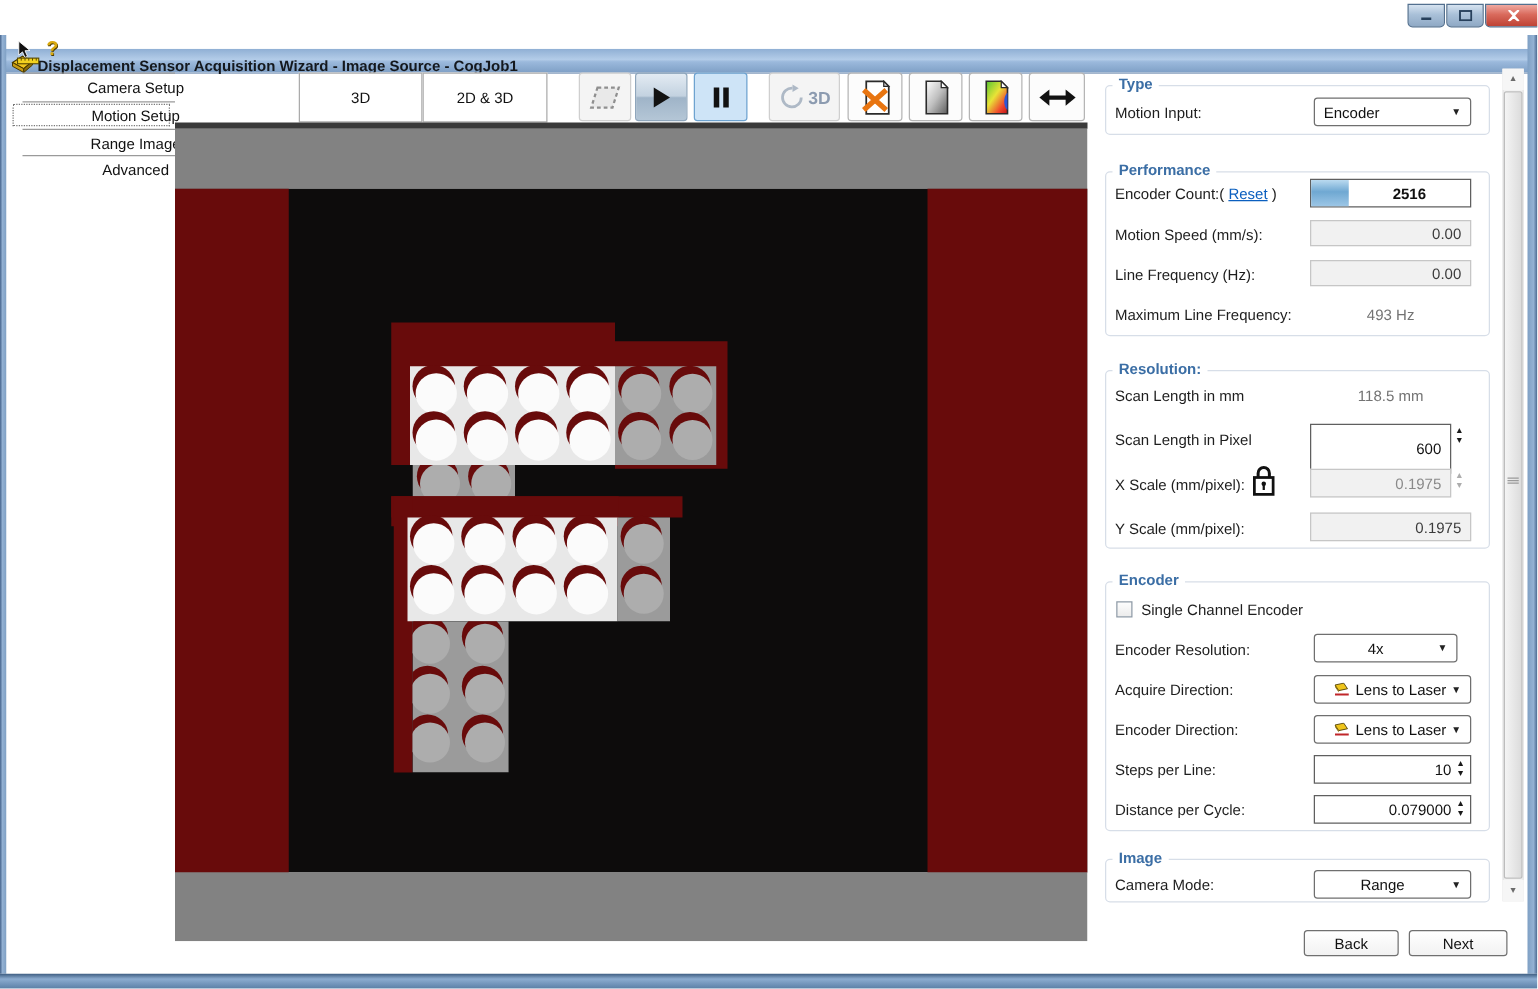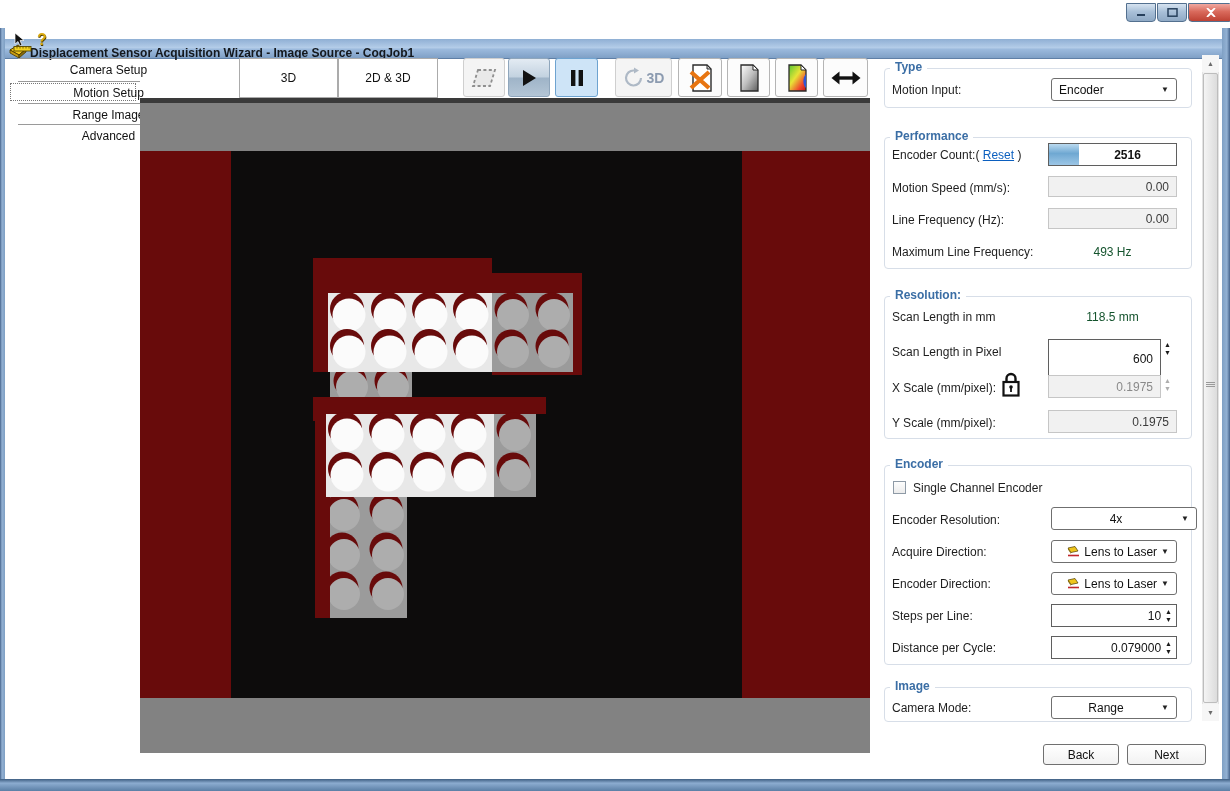--- a/index.html
+++ b/index.html
@@ -23,21 +23,21 @@
   .tbtn{top:58px;height:39px;border:1px solid #B5B5B5;border-radius:3px;background:#FCFCFC;display:flex;align-items:center;justify-content:center;}
   .tbtn.dis{background:#F4F4F4;border-color:#CFCFCF;}
   .tbtn.play{background:linear-gradient(180deg,#E3EBF3,#C3D2E0 48%,#9FB4C8 52%,#B4C6D6);border-color:#8FA6BC;}
   .tbtn.pause{background:#CEE4F7;border-color:#6EA3D0;}
   #toolbar-darkstrip{background:#3A3A3A;}
   .r3d-label{font-size:14px;font-weight:bold;color:#8C9BB0;margin-left:2px;}
   
   .grp{border:1px solid #D7DEE8;border-radius:4px;}
   .grp-title{background:#fff;padding:0 5px;color:var(--group_title,#3B6EA5);font-weight:bold;font-size:12px;white-space:nowrap;}
   .lbl{font-size:12px;color:#1e1e1e;white-space:nowrap;}
-  .val{font-size:12px;color:#14532d;text-align:center;}
+  .val{font-size:12px;color:#737373;text-align:center;}
   .ddl{background:#fff;border:1px solid #6F6F6F;border-radius:3px;display:flex;align-items:center;padding:0 7px;font-size:12px;color:#111;cursor:pointer;}
   .ddl .darr{margin-left:auto;font-size:8px;color:#222;}
   .ddl .txt-r{margin-left:auto;padding-right:8px;}
   .field{background:#fff;border:1px solid #5F5F5F;display:flex;align-items:center;font-size:12px;color:#111;}
   .field.dis{background:#F1F1F1;border:1px solid #C6C6C6;color:#3c3c3c;}
   .rt{margin-left:auto;padding-right:7px;}
   .spin{display:flex;flex-direction:column;align-items:center;line-height:1;cursor:pointer;}
   .spin span{font-size:7px;color:#1a1a1a;height:8px;}
   .spin.gray span{color:#ADADAD;}
   .link{color:#0B5FBF;text-decoration:underline;cursor:pointer;}
@@ -312,21 +312,21 @@
   <div class="abs lbl" style="left:892px;top:416px">Y Scale (mm/pixel):</div>
   <div class="abs field dis" style="left:1048px;top:410px;width:129px;height:23px">
     <span class="rt">0.1975</span>
   </div>
 
   <div class="abs grp" style="left:884px;top:465px;width:308px;height:200px"></div>
   <div class="abs grp-title" style="left:890px;top:457px">Encoder</div>
   <div class="abs cb" style="left:893px;top:481px"></div>
   <div class="abs lbl" style="left:913px;top:481px">Single Channel Encoder</div>
   <div class="abs lbl" style="left:892px;top:513px">Encoder Resolution:</div>
-  <div class="abs ddl" style="left:1051px;top:507px;width:146px;height:23px">
+  <div class="abs ddl" style="left:1051px;top:507px;width:115px;height:23px">
     <span class="txt-r">4x</span>
     <span class="darr">▼</span>
   </div>
   <div class="abs lbl" style="left:892px;top:545px">Acquire Direction:</div>
   <div class="abs ddl" style="left:1051px;top:540px;width:126px;height:23px">
     <span style="margin-left:auto"></span>
     <svg class="mini-sensor" width="13" height="11" viewBox="0 0 13 11">
       <polygon points="1,2 8,0.5 11,5 4,6.5" fill="#EFC51C" stroke="#4a3a00" stroke-width="0.7"></polygon>
       <polygon points="1,2 4,6.5 4,8 1,3.5" fill="#8a6d0a"></polygon>
       <path d="M1 9.5 L12 9.5" stroke="#C0262A" stroke-width="1.6"></path>

